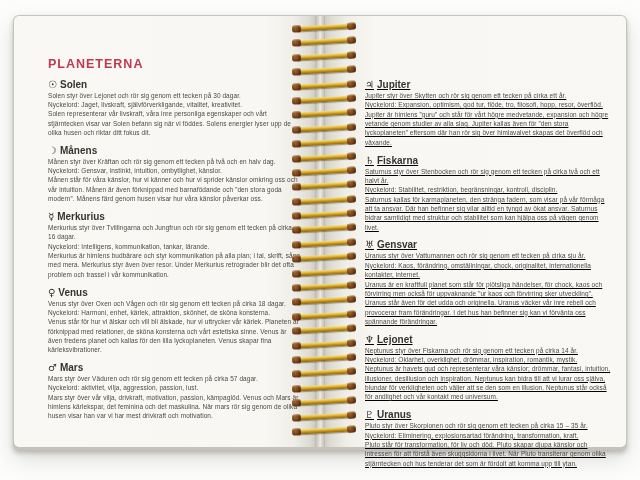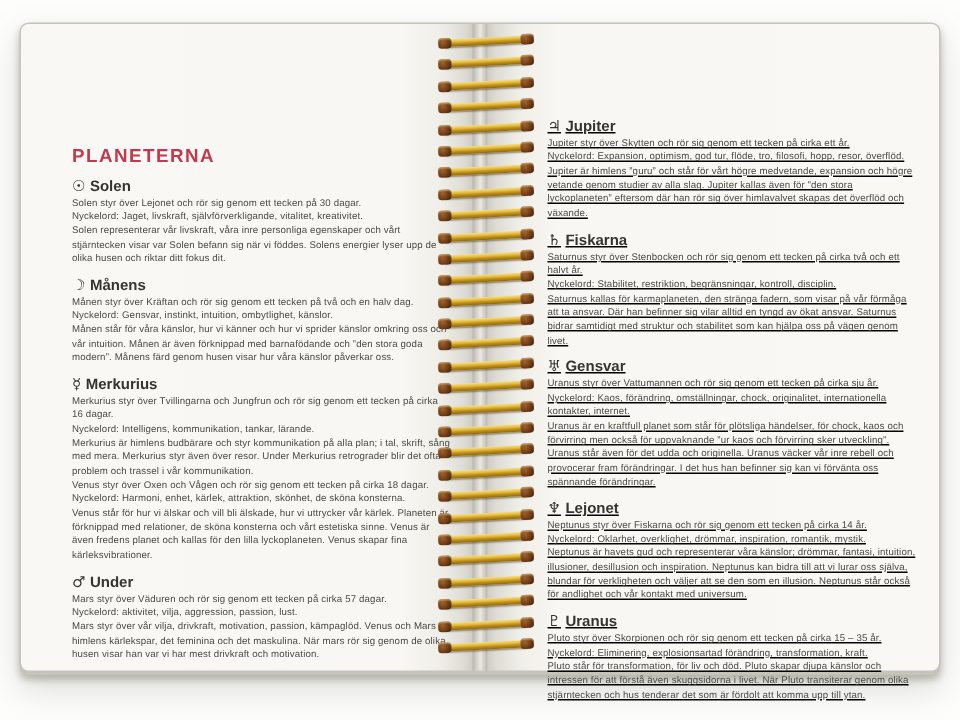--- a/index.html
+++ b/index.html
@@ -42,21 +42,21 @@
   }
   .coil::before,.coil::after{
     content:"";position:absolute;top:-1px;width:9px;height:7px;border-radius:2.5px;
     background:radial-gradient(circle at 35% 35%,#a0622c 0%,#6b3a16 55%,#371a08 100%);
     box-shadow:inset 0 1px 1px rgba(255,230,160,.5);
   }
   .coil::before{left:-3px;}
   .coil::after{right:-3px;}
   
   .content{position:absolute;}
-  .content-left{left:34px;top:42px;width:252px;margin-top:40px;}
+  .content-left{left:34px;top:42px;width:252px;}
   .content-right{left:40px;top:64px;width:246px;text-decoration:underline;}
   .page-title{
     margin:0 0 4px;
     font-size:12.5px;line-height:13px;font-weight:700;letter-spacing:1px;
     color:#c03950;
   }
   .sec-h{
     margin:8.5px 0 2px;font-size:10px;line-height:9px;font-weight:700;color:#36342f;
   }
   .content-right .sec:first-child .sec-h{margin-top:0;}
@@ -90,27 +90,28 @@
       </section>
 
       <section class="sec">
         <h3 class="sec-h"><span class="sym">☿</span><span>Merkurius</span></h3>
         <p class="ln">Merkurius styr över Tvillingarna och Jungfrun och rör sig genom ett tecken på cirka 16 dagar.</p>
         <p class="ln">Nyckelord: Intelligens, kommunikation, tankar, lärande.</p>
         <p class="ln">Merkurius är himlens budbärare och styr kommunikation på alla plan; i tal, skrift, sång med mera. Merkurius styr även över resor. Under Merkurius retrograder blir det ofta problem och trassel i vår kommunikation.</p>
       </section>
 
       <section class="sec">
+        <h3 class="sec-h"><span class="sym">♀</span><span>Venus</span></h3>
         <p class="ln">Venus styr över Oxen och Vågen och rör sig genom ett tecken på cirka 18 dagar.</p>
         <p class="ln">Nyckelord: Harmoni, enhet, kärlek, attraktion, skönhet, de sköna konsterna.</p>
         <p class="ln">Venus står för hur vi älskar och vill bli älskade, hur vi uttrycker vår kärlek. Planeten är förknippad med relationer, de sköna konsterna och vårt estetiska sinne. Venus är även fredens planet och kallas för den lilla lyckoplaneten. Venus skapar fina kärleksvibrationer.</p>
       </section>
 
       <section class="sec">
-        <h3 class="sec-h"><span class="sym">♂</span><span>Under</span></h3>
+        <h3 class="sec-h"><span class="sym">♂</span><span>Mars</span></h3>
         <p class="ln">Mars styr över Väduren och rör sig genom ett tecken på cirka 57 dagar.</p>
         <p class="ln">Nyckelord: aktivitet, vilja, aggression, passion, lust.</p>
         <p class="ln">Mars styr över vår vilja, drivkraft, motivation, passion, kämpaglöd. Venus och Mars är himlens kärlekspar, det feminina och det maskulina. När mars rör sig genom de olika husen visar han var vi har mest drivkraft och motivation.</p>
       </section>
     </div>
   </div>
 
   <div class="spine"></div>
 
   <div class="page page-right">

